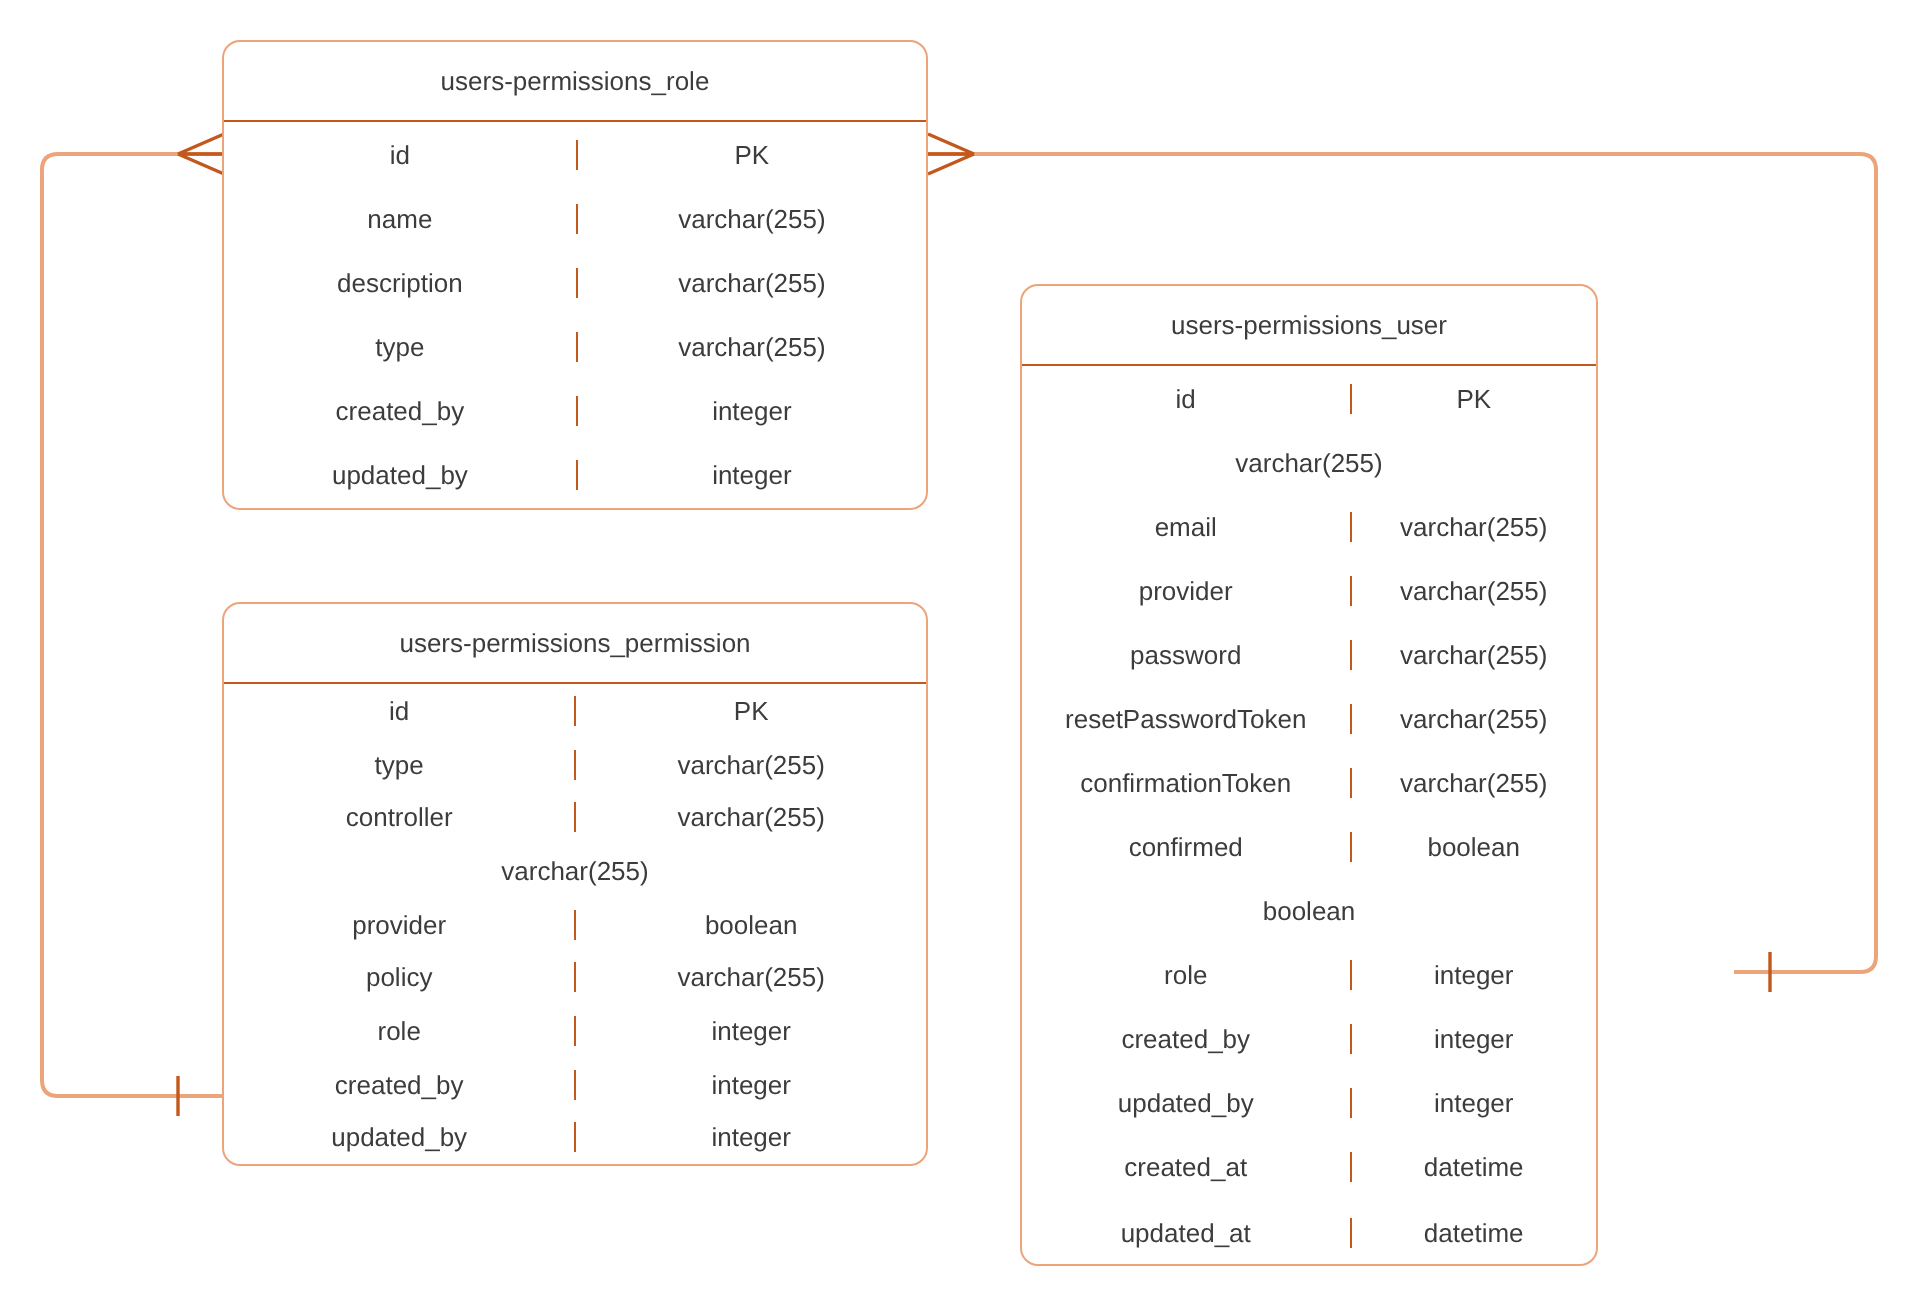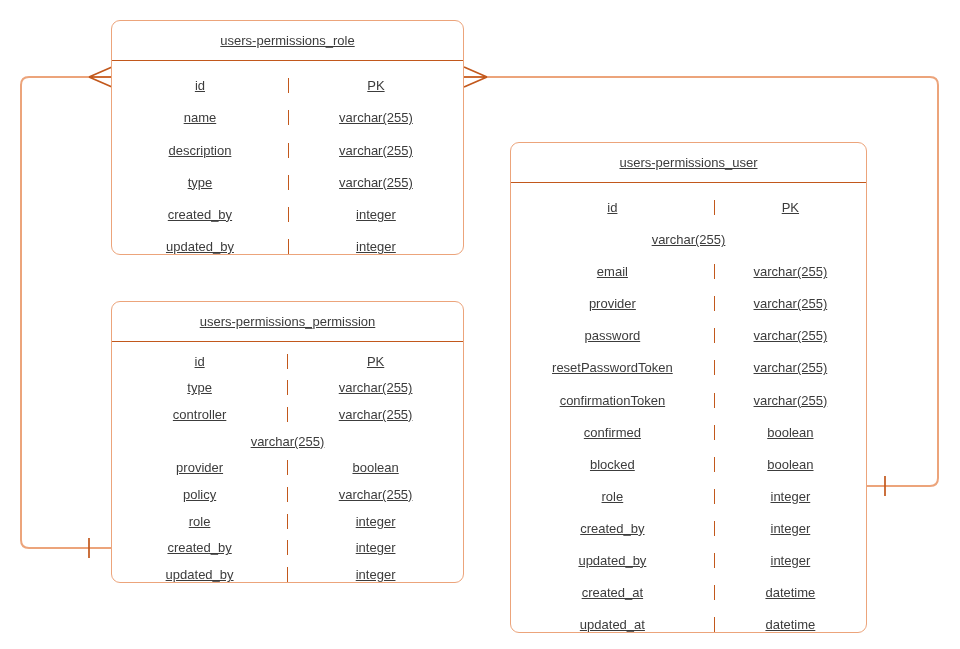--- a/index.html
+++ b/index.html
@@ -34,34 +34,32 @@
 
   .table-header {
     height: 40px;
     display: flex;
     align-items: center;
     justify-content: center;
     border-bottom: 1.6px solid #c2581c;
     font-size: 13px;
     color: #3c3c3c;
     flex: 0 0 auto;
-    text-decoration: underline;
   }
 
   .table-body {
     flex: 1 1 auto;
     display: flex;
     flex-direction: column;
   }
 
   .trow {
     flex: 1 1 auto;
     display: flex;
-    align-items: flex-end;
-    text-decoration: underline;
+    align-items: center;
   }
 
   .cell {
     display: flex;
     align-items: center;
     justify-content: center;
     white-space: nowrap;
   }
 
   .cell.field { border-right: 1.6px solid #c2581c; }
@@ -149,21 +147,21 @@
           <div class="trow">
       <div class="cell field" style="flex: 0 0 50.2%;">created_by</div>
       <div class="cell type" style="flex: 1 1 auto;">integer</div>
     </div>
           <div class="trow">
       <div class="cell field" style="flex: 0 0 50.2%;">updated_by</div>
       <div class="cell type" style="flex: 1 1 auto;">integer</div>
     </div>
         </div>
     </div>
-      <div class="entity-table" style="left: 510px; top: 142px; width: 357px; height: 491px;">
+      <div class="entity-table" style="left: 510px; top: 142px; width: 289px; height: 491px;">
       <div class="table-header">users-permissions_user</div>
       <div class="table-body">
           <div class="trow">
       <div class="cell field" style="flex: 0 0 57.4%;">id</div>
       <div class="cell type" style="flex: 1 1 auto;">PK</div>
     </div>
           <div class="trow">
       <div class="cell type" style="flex: 1 1 auto;">varchar(255)</div>
     </div>
           <div class="trow">
@@ -184,21 +182,20 @@
     </div>
           <div class="trow">
       <div class="cell field" style="flex: 0 0 57.4%;">confirmationToken</div>
       <div class="cell type" style="flex: 1 1 auto;">varchar(255)</div>
     </div>
           <div class="trow">
       <div class="cell field" style="flex: 0 0 57.4%;">confirmed</div>
       <div class="cell type" style="flex: 1 1 auto;">boolean</div>
     </div>
           <div class="trow">
-      <div class="cell field" style="flex: 0 0 57.4%;">blocked</div>
       <div class="cell type" style="flex: 1 1 auto;">boolean</div>
     </div>
           <div class="trow">
       <div class="cell field" style="flex: 0 0 57.4%;">role</div>
       <div class="cell type" style="flex: 1 1 auto;">integer</div>
     </div>
           <div class="trow">
       <div class="cell field" style="flex: 0 0 57.4%;">created_by</div>
       <div class="cell type" style="flex: 1 1 auto;">integer</div>
     </div>

